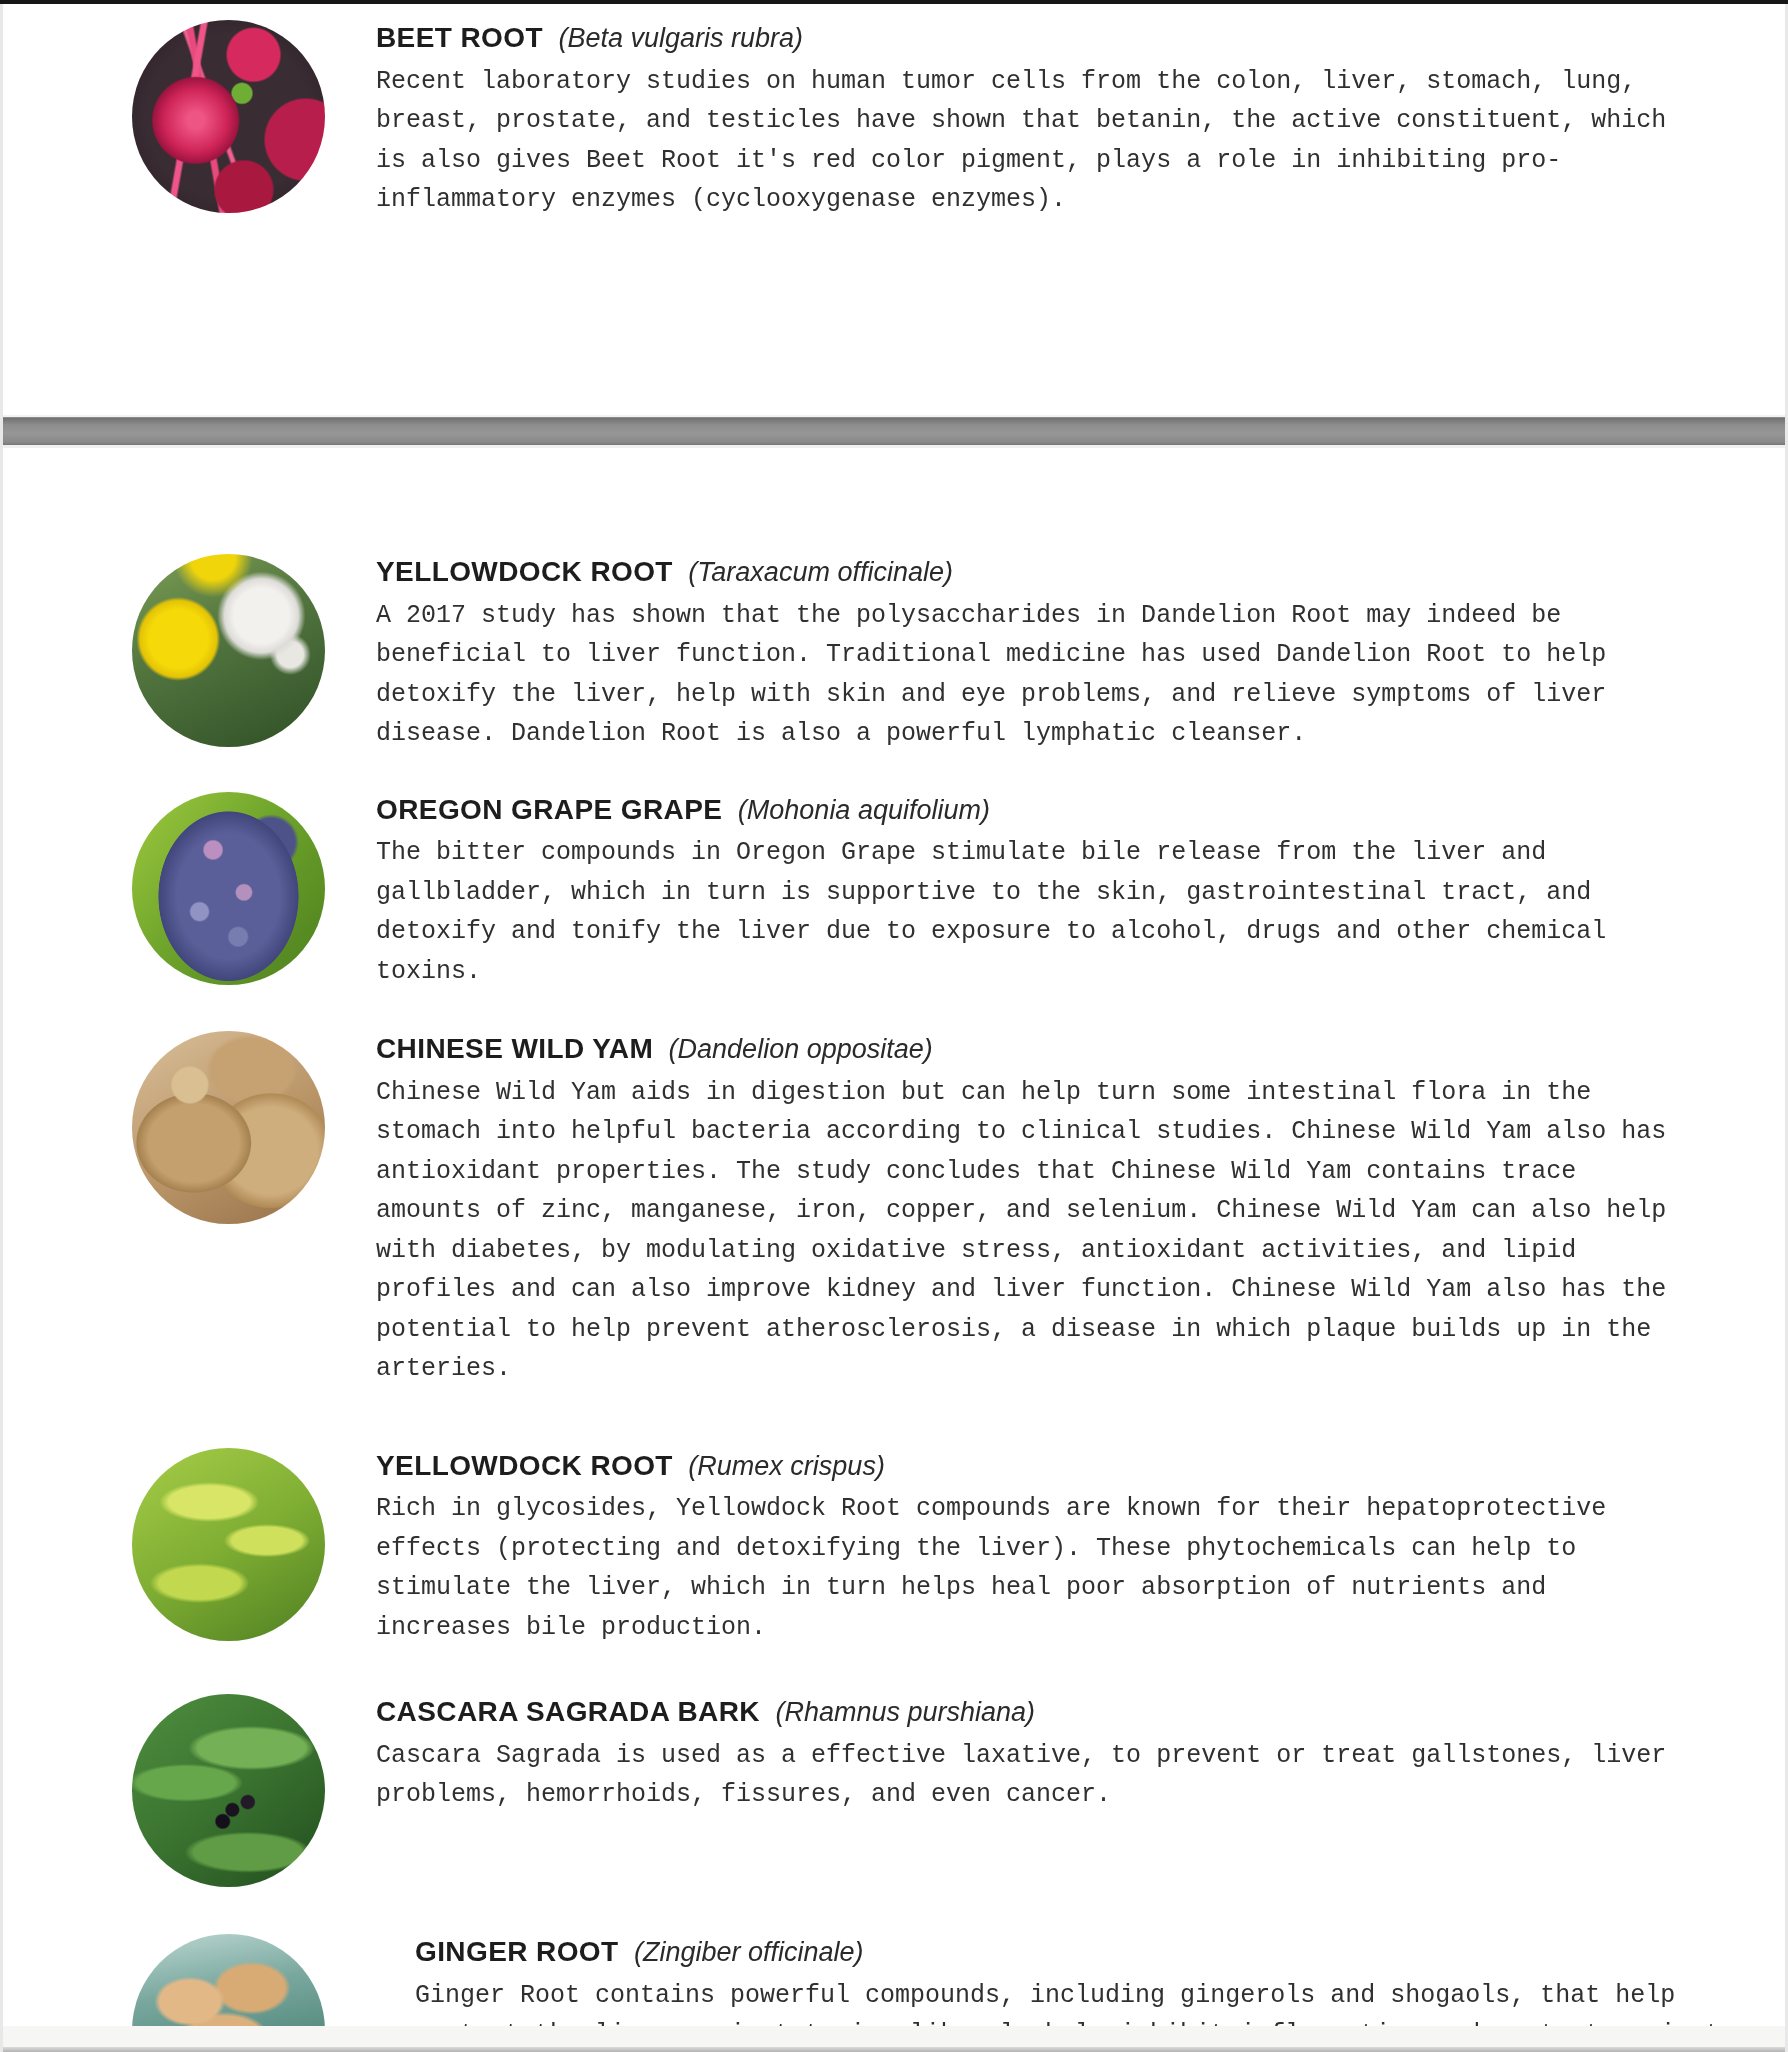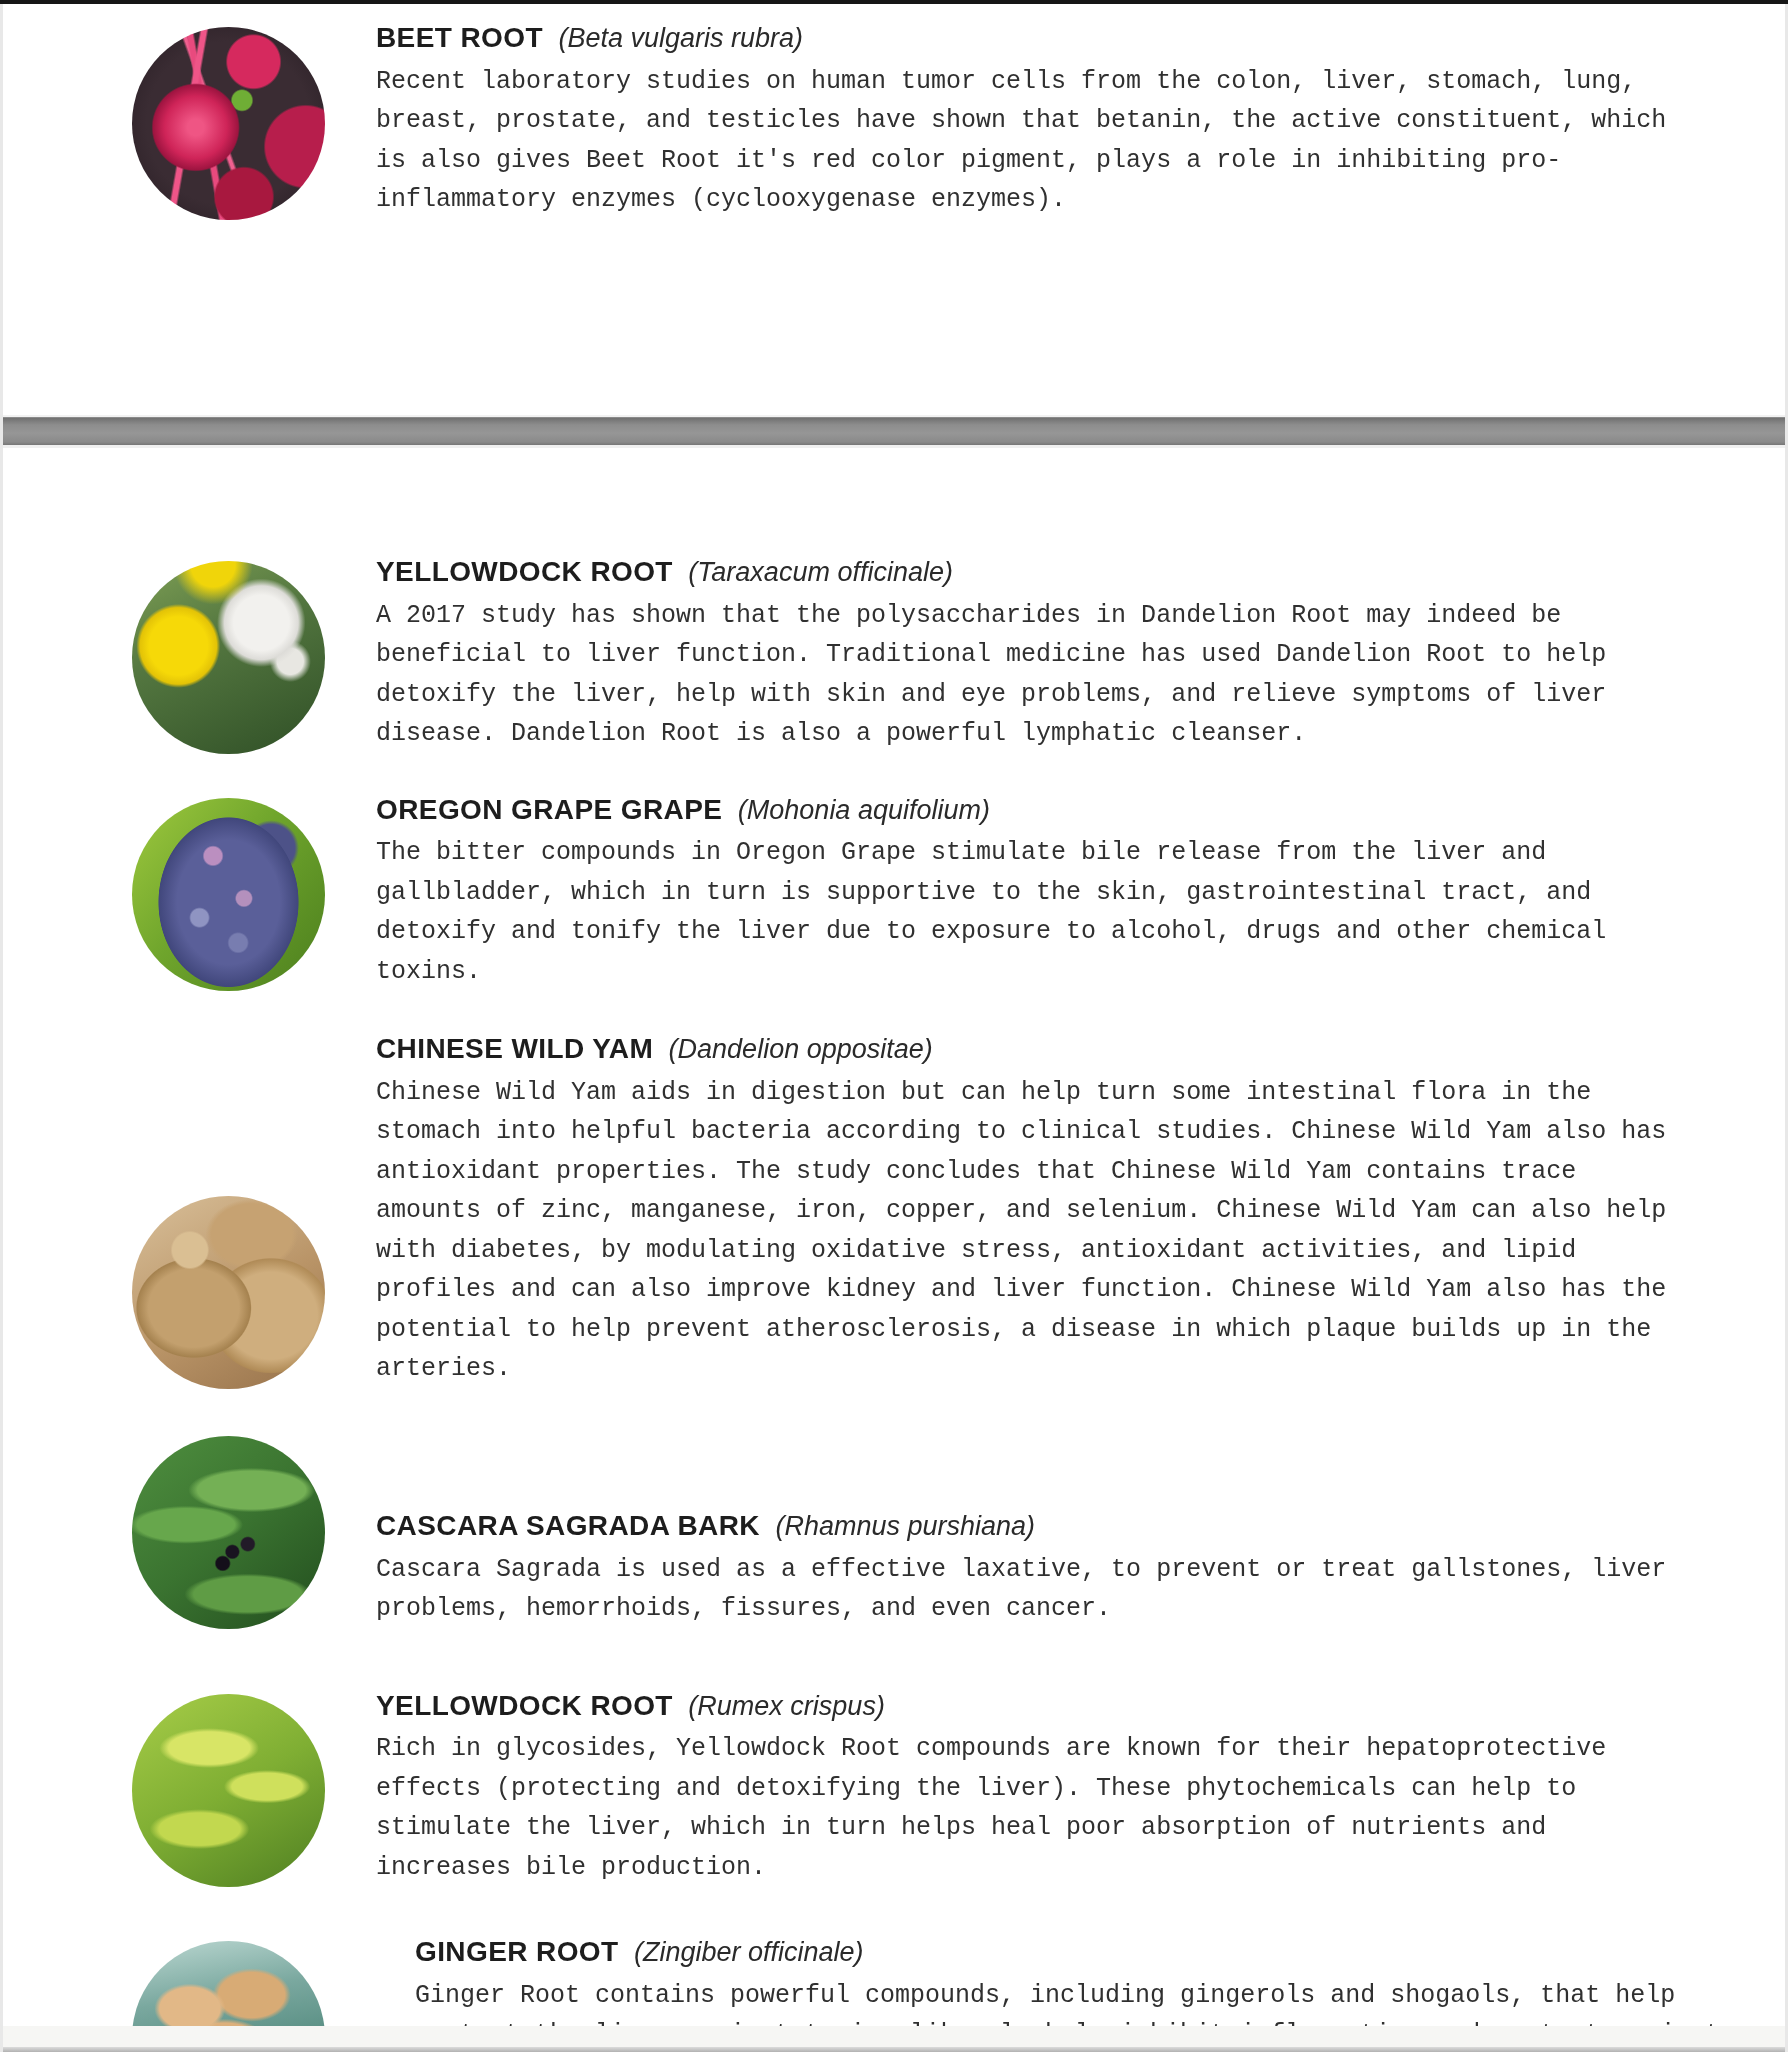--- a/index.html
+++ b/index.html
@@ -20,21 +20,21 @@
   .page-1{height:395px;margin-top:3.9px;}
   .page-2{height:1621px;}
 
   .page-gap{
     height:33px;width:100%;
     background:linear-gradient(#f2f2f2 0 6%,
       #6f6f6f 8%, #8d8d8d 30%, #969696 55%, #8a8a8a 82%, #787878 90%,
       #f0f0f0 92% 100%);
   }
 
-  .entry{display:flex;align-items:flex-end;margin-left:132px;}
+  .entry{display:flex;align-items:flex-start;margin-left:132px;}
   .e0{margin-top:20px;}
   .e1{margin-top:106px;}
   .e2{margin-top:38px;}
   .e3{margin-top:40px;}
   .e4{margin-top:47px;}
   .e5{margin-top:59px;}
   .e6{margin-top:47px;gap:39px;}
 
   .photo{width:193px;height:193px;border-radius:50%;flex:0 0 auto;}
 
@@ -166,39 +166,39 @@
       <div class="photo photo-yam"></div>
       <div class="text">
         <h2 class="heading">
           <span class="title">CHINESE WILD YAM</span>
           <span class="latin">(Dandelion oppositae)</span>
         </h2>
         <p class="desc">Chinese Wild Yam aids in digestion but can help turn some intestinal flora in the stomach into helpful bacteria according to clinical studies. Chinese Wild Yam also has antioxidant properties. The study concludes that Chinese Wild Yam contains trace amounts of zinc, manganese, iron, copper, and selenium. Chinese Wild Yam can also help with diabetes, by modulating oxidative stress, antioxidant activities, and lipid profiles and can also improve kidney and liver function. Chinese Wild Yam also has the potential to help prevent atherosclerosis, a disease in which plaque builds up in the arteries.</p>
       </div>
     </section>
 
+    <section class="entry e5">
+      <div class="photo photo-yellowdock"></div>
+      <div class="text">
+        <h2 class="heading">
+          <span class="title">YELLOWDOCK ROOT</span>
+          <span class="latin">(Rumex crispus)</span>
+        </h2>
+        <p class="desc">Rich in glycosides, Yellowdock Root compounds are known for their hepatoprotective effects (protecting and detoxifying the liver). These phytochemicals can help to stimulate the liver, which in turn helps heal poor absorption of nutrients and increases bile production.</p>
+      </div>
+    </section>
+
     <section class="entry e4">
       <div class="photo photo-cascara"></div>
       <div class="text">
         <h2 class="heading">
           <span class="title">CASCARA SAGRADA BARK</span>
           <span class="latin">(Rhamnus purshiana)</span>
         </h2>
         <p class="desc">Cascara Sagrada is used as a effective laxative, to prevent or treat gallstones, liver problems, hemorrhoids, fissures, and even cancer.</p>
-      </div>
-    </section>
-
-    <section class="entry e5">
-      <div class="photo photo-yellowdock"></div>
-      <div class="text">
-        <h2 class="heading">
-          <span class="title">YELLOWDOCK ROOT</span>
-          <span class="latin">(Rumex crispus)</span>
-        </h2>
-        <p class="desc">Rich in glycosides, Yellowdock Root compounds are known for their hepatoprotective effects (protecting and detoxifying the liver). These phytochemicals can help to stimulate the liver, which in turn helps heal poor absorption of nutrients and increases bile production.</p>
       </div>
     </section>
 
     <section class="entry e6">
       <div class="photo photo-ginger"></div>
       <div class="text">
         <h2 class="heading">
           <span class="title">GINGER ROOT</span>
           <span class="latin">(Zingiber officinale)</span>
         </h2>

